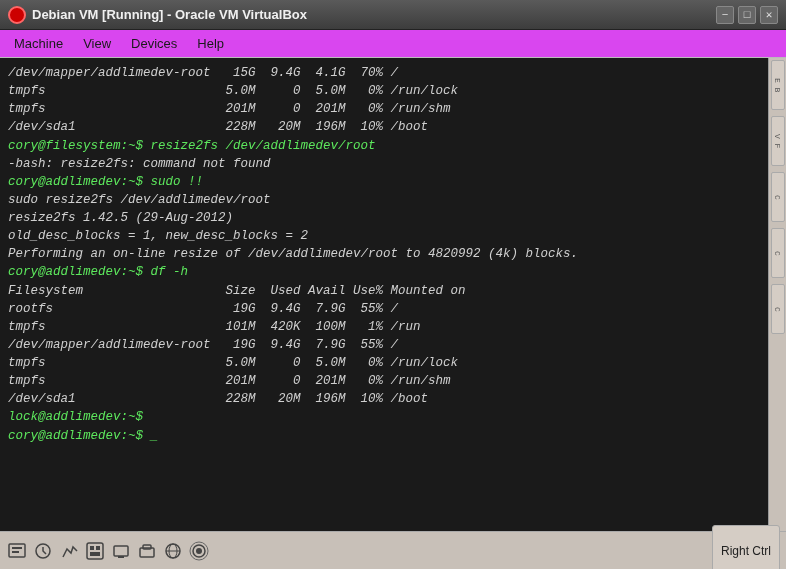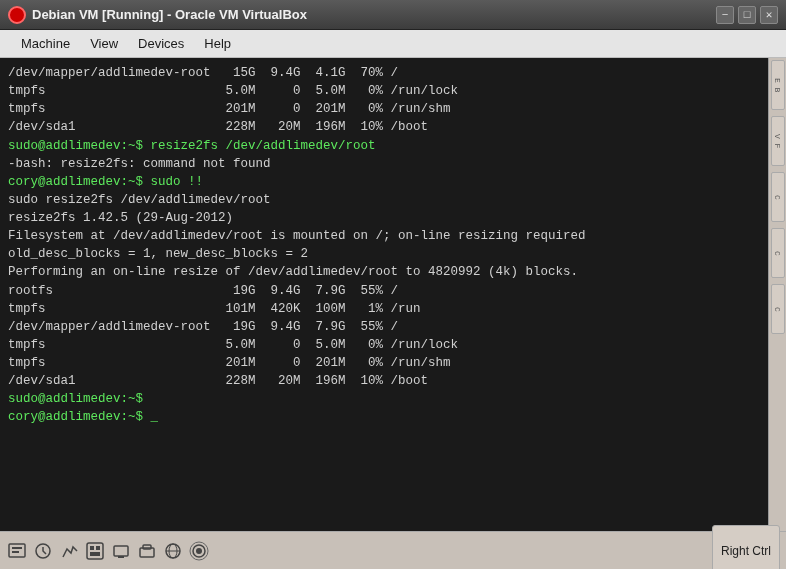--- a/index.html
+++ b/index.html
@@ -57,24 +57,24 @@
       display: flex;
       align-items: center;
       justify-content: center;
       cursor: pointer;
     }
 
     
     #menu-bar {
       width: 100%;
       height: 28px;
-      background: #e5e5e5;
-      display: flex;
-      align-items: center;
-      padding: 0 11px;
+      background: #d946ef;
+      display: flex;
+      align-items: center;
+      padding: 0 4px;
       border-bottom: 1px solid #bbb;
     }
     .menu-item {
       padding: 4px 10px;
       font-family: Arial, sans-serif;
       font-size: 13px;
       color: #1a1a1a;
       cursor: pointer;
       border-radius: 3px;
     }
@@ -87,20 +87,21 @@
     }
 
     
     #terminal {
       flex: 1;
       background: #1a1a1a;
       padding: 6px 8px;
       overflow-y: auto;
       font-size: 12.5px;
       line-height: 1.45;
+      font-style: italic;
     }
     .term-line {
       white-space: pre;
       color: #d0d0d0;
     }
     .term-line.prompt { color: #5de85d; }
 
     
     #right-sidebar {
       width: 18px;
@@ -186,36 +187,37 @@
     <div class="menu-item">Devices</div>
     <div class="menu-item">Help</div>
   </div>
 
 <div id="main-area">
   <div id="terminal">
   <div class="term-line">/dev/mapper/addlimedev-root   15G  9.4G  4.1G  70% /</div>
       <div class="term-line">tmpfs                        5.0M     0  5.0M   0% /run/lock</div>
       <div class="term-line">tmpfs                        201M     0  201M   0% /run/shm</div>
       <div class="term-line">/dev/sda1                    228M   20M  196M  10% /boot</div>
-      <div class="term-line prompt">sudo@addlimedev:~$ resize2fs /dev/addlimedev/root</div>
+      <div class="term-line prompt">cory@filesystem:~$ resize2fs /dev/addlimedev/root</div>
       <div class="term-line">-bash: resize2fs: command not found</div>
       <div class="term-line prompt">cory@addlimedev:~$ sudo !!</div>
       <div class="term-line">sudo resize2fs /dev/addlimedev/root</div>
       <div class="term-line">resize2fs 1.42.5 (29-Aug-2012)</div>
-      <div class="term-line">Filesystem at /dev/addlimedev/root is mounted on /; on-line resizing required</div>
       <div class="term-line">old_desc_blocks = 1, new_desc_blocks = 2</div>
       <div class="term-line">Performing an on-line resize of /dev/addlimedev/root to 4820992 (4k) blocks.</div>
       <div class="term-line"></div>
+      <div class="term-line prompt">cory@addlimedev:~$ df -h</div>
+      <div class="term-line">Filesystem                   Size  Used Avail Use% Mounted on</div>
       <div class="term-line">rootfs                        19G  9.4G  7.9G  55% /</div>
       <div class="term-line">tmpfs                        101M  420K  100M   1% /run</div>
       <div class="term-line">/dev/mapper/addlimedev-root   19G  9.4G  7.9G  55% /</div>
       <div class="term-line">tmpfs                        5.0M     0  5.0M   0% /run/lock</div>
       <div class="term-line">tmpfs                        201M     0  201M   0% /run/shm</div>
       <div class="term-line">/dev/sda1                    228M   20M  196M  10% /boot</div>
-      <div class="term-line prompt">sudo@addlimedev:~$</div>
+      <div class="term-line prompt">lock@addlimedev:~$</div>
       <div class="term-line prompt">cory@addlimedev:~$ _</div>
     </div>
   <div id="right-sidebar">
     <div class="sidebar-btn">E B</div>
     <div class="sidebar-btn">V F</div>
     <div class="sidebar-btn">C</div>
     <div class="sidebar-btn">C</div>
     <div class="sidebar-btn">C</div>
   </div>
 </div>

